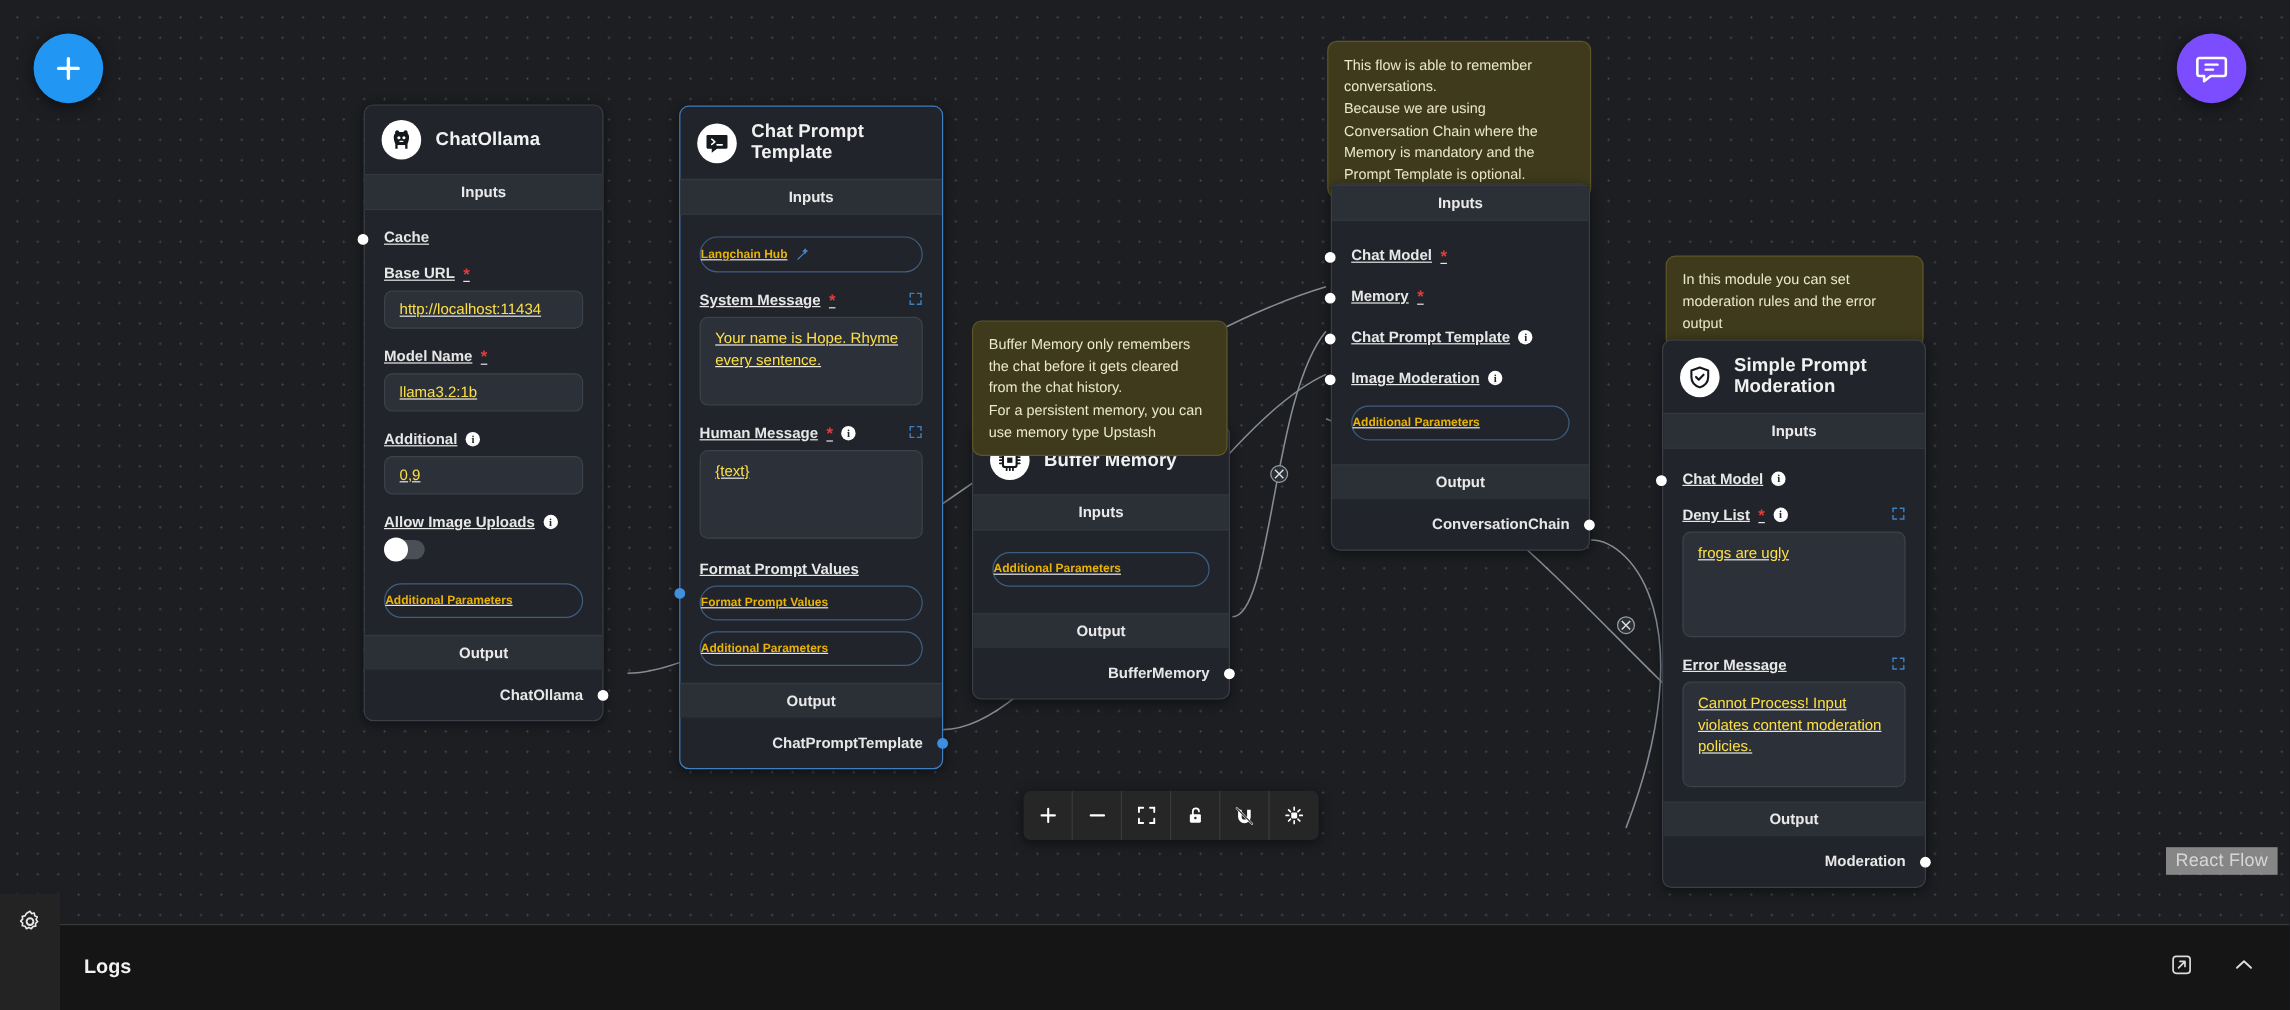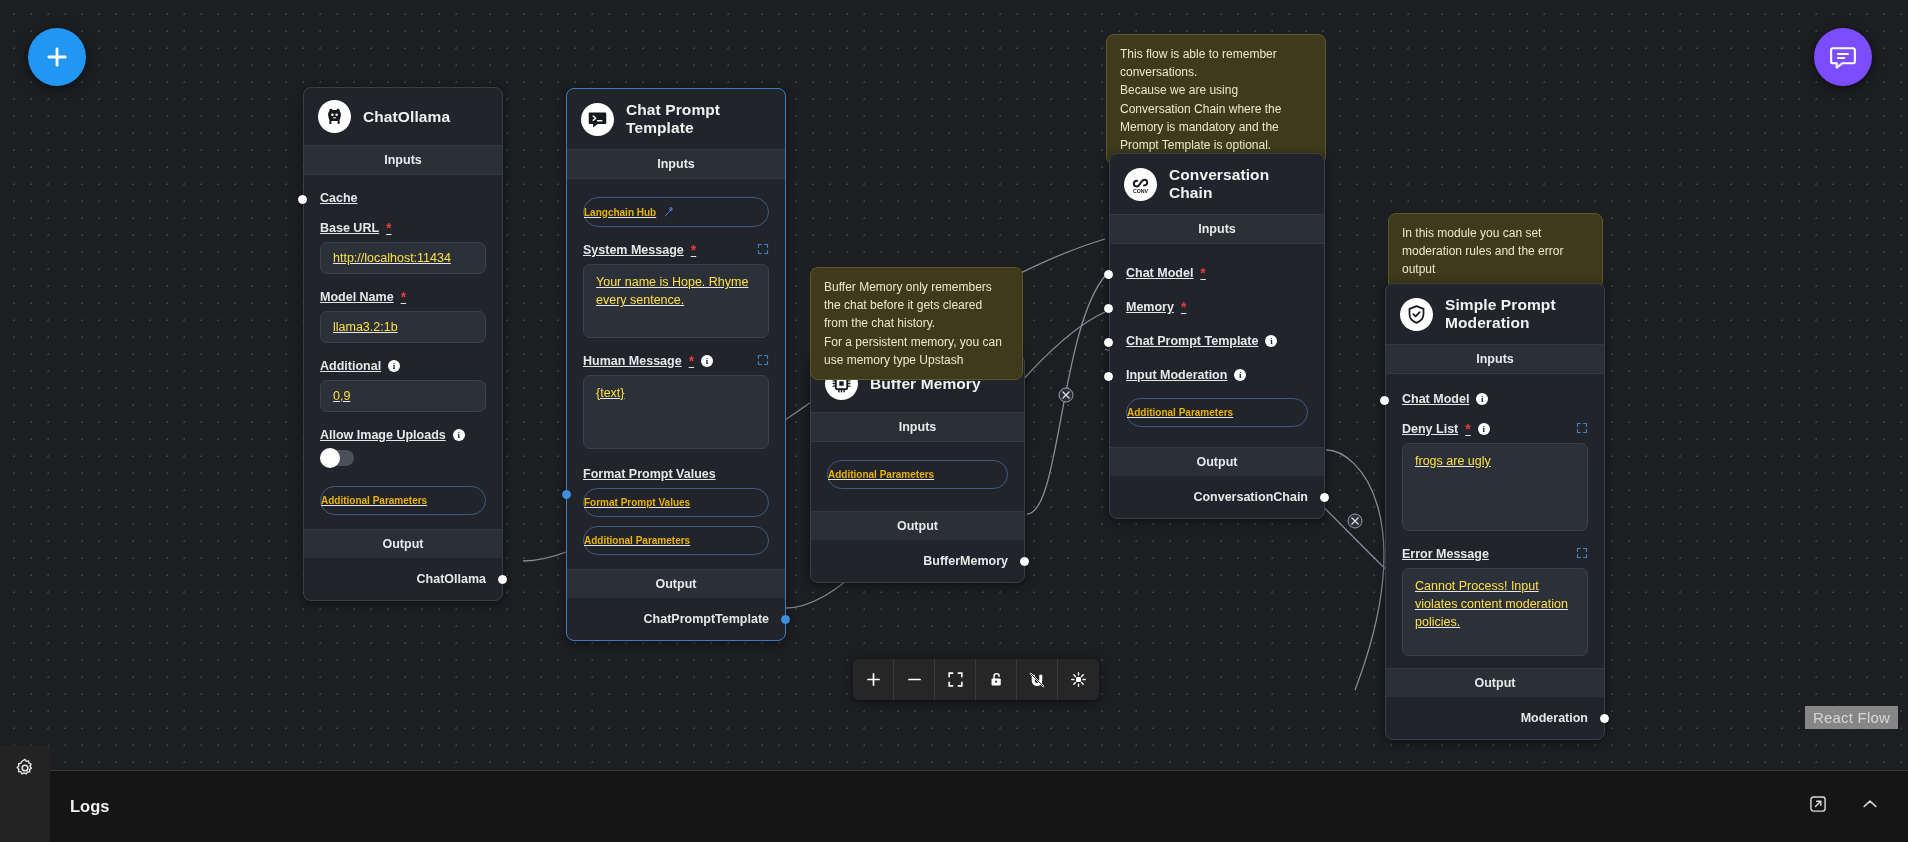--- a/index.html
+++ b/index.html
@@ -393,29 +393,20 @@
 
       <div class="section out">Output</div>
 
       <div class="outrow">
         <span>BufferMemory</span>
         <span class="port" style="right:-5px; top:17px;"></span>
       </div>
     </div>
 
     <div class="node" style="left:1109px; top:153px; width:216px;">
-      <div class="node-head">
-        <div class="node-ico">
-          <svg width="23" height="23" viewBox="0 0 24 24">
-            <path d="M8.5 8 C6 8 5 9.5 5 11 C5 12.6 6.2 14 8 14 C10.2 14 11 12 12 10.4 C13 8.8 14 7 16.2 7 C18 7 19 8.4 19 10 C19 11.6 18 13 15.6 13" stroke="#15181c" stroke-width="2" fill="none" stroke-linecap="round"></path>
-            <text x="12" y="21" font-size="5.5" font-weight="bold" text-anchor="middle" fill="#15181c" font-family="Liberation Sans, sans-serif">CONV</text>
-          </svg>
-        </div>
-        <div class="node-title">Conversation Chain</div>
-      </div>
 
       <div class="section">Inputs</div>
 
       <div class="body">
         <div class="portrow" style="margin-top:18px;">
           <span class="port" style="left:-22px; top:4px;"></span>
           <span>Chat Model</span>
           <span class="req">*</span>
         </div>
         <div class="portrow" style="margin-top:20px;">
@@ -423,21 +414,21 @@
           <span>Memory</span>
           <span class="req">*</span>
         </div>
         <div class="portrow" style="margin-top:20px;">
           <span class="port" style="left:-22px; top:4px;"></span>
           <span>Chat Prompt Template</span>
           <span class="infoi">i</span>
         </div>
         <div class="portrow" style="margin-top:20px;">
           <span class="port" style="left:-22px; top:4px;"></span>
-          <span>Input Moderation</span>
+          <span>Image Moderation</span>
           <span class="infoi">i</span>
         </div>
 
         <div class="btn-outline" style="margin-top:10px; margin-bottom:8px;">Additional Parameters</div>
       </div>
 
       <div class="section out">Output</div>
 
       <div class="outrow">
         <span>ConversationChain</span>

